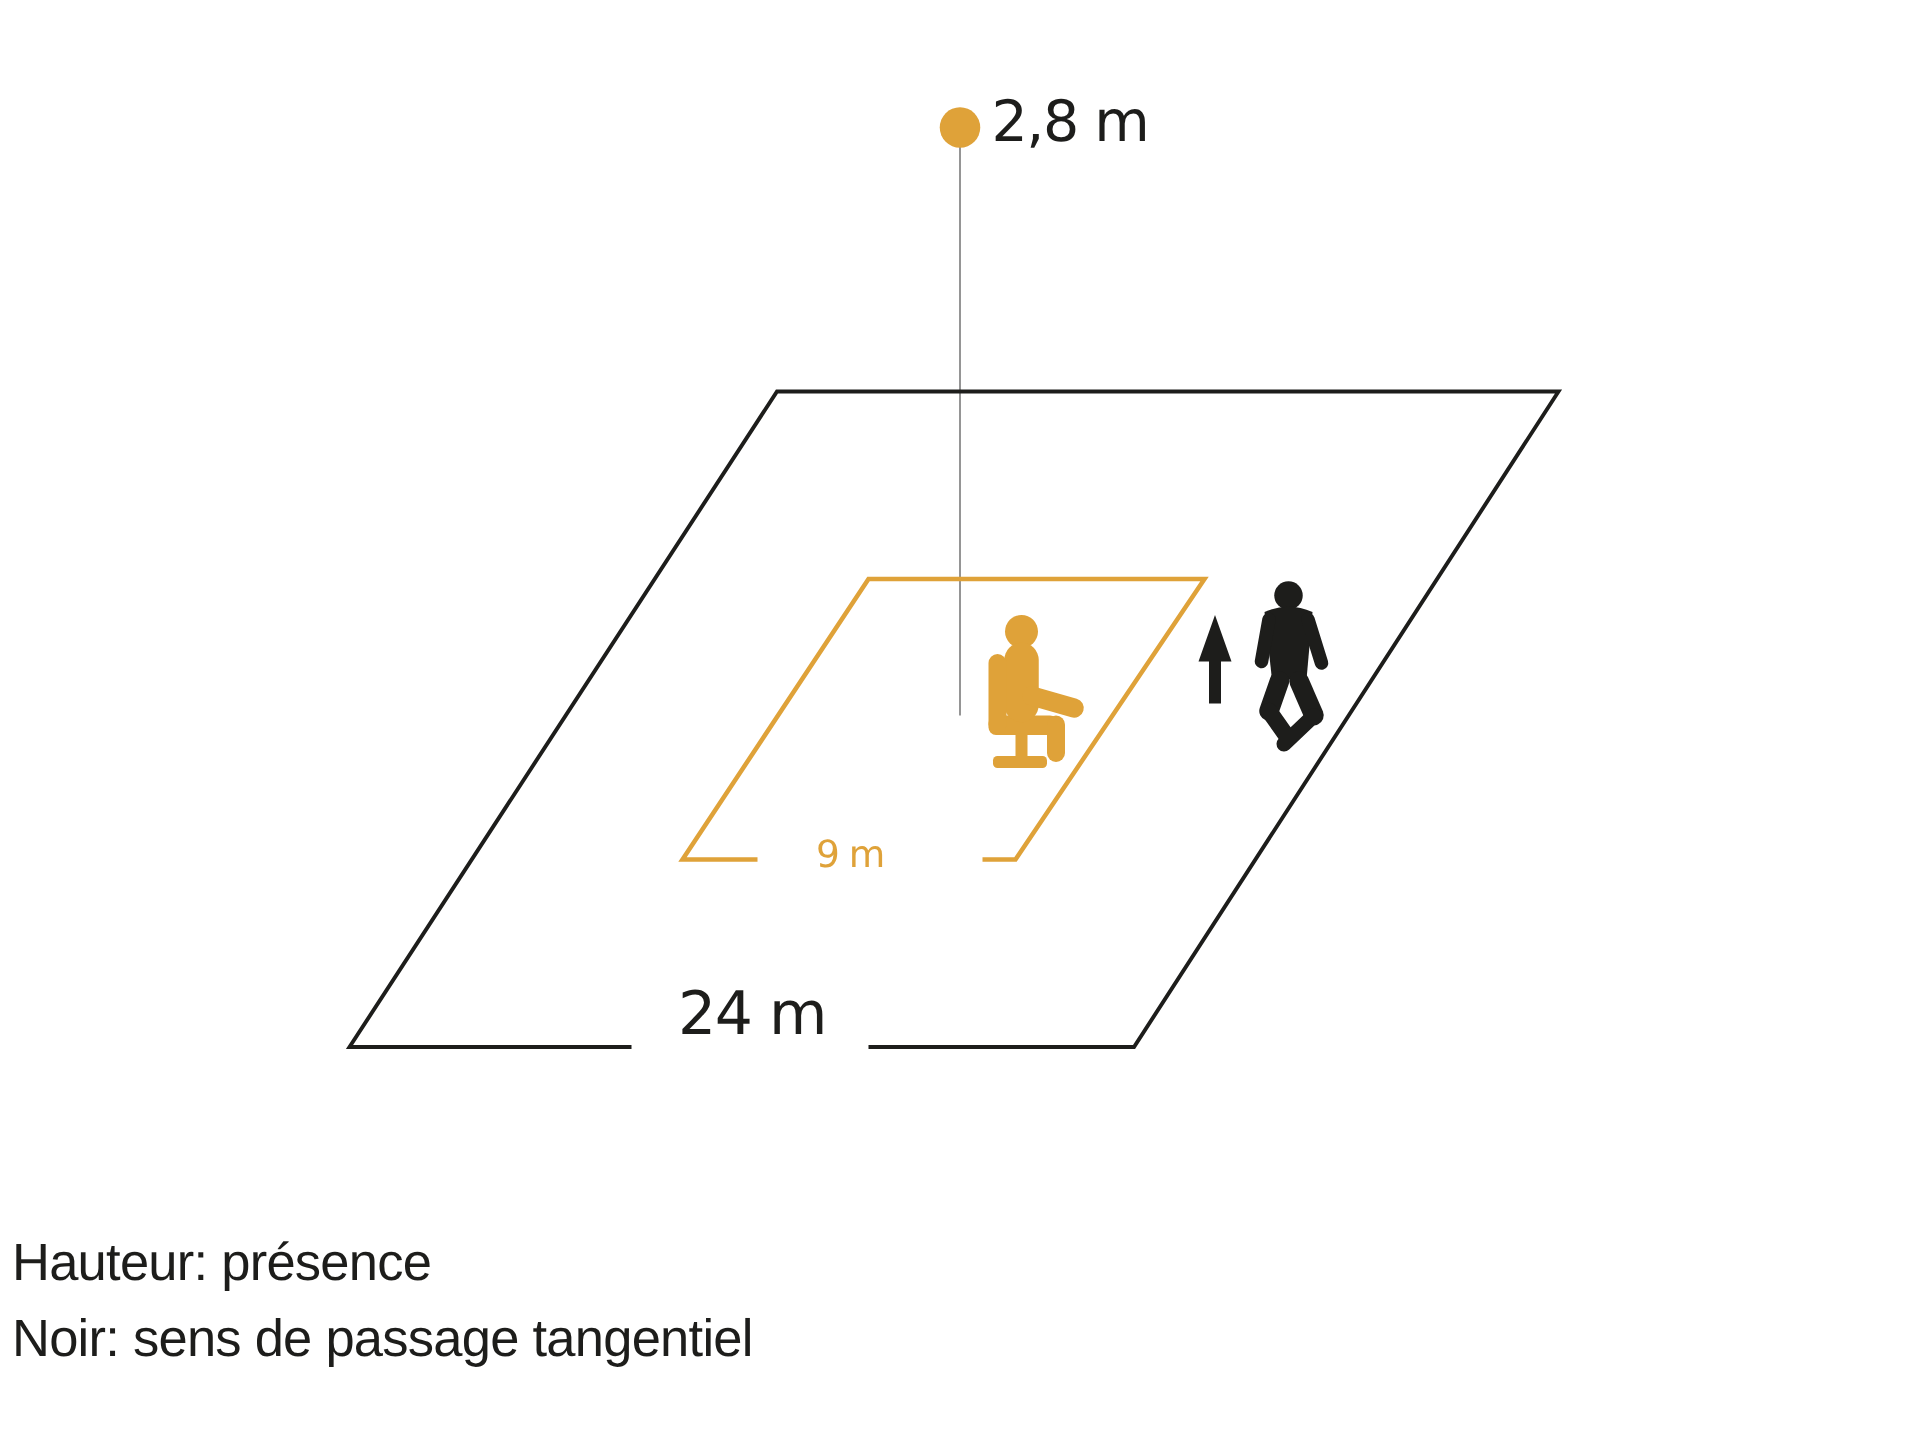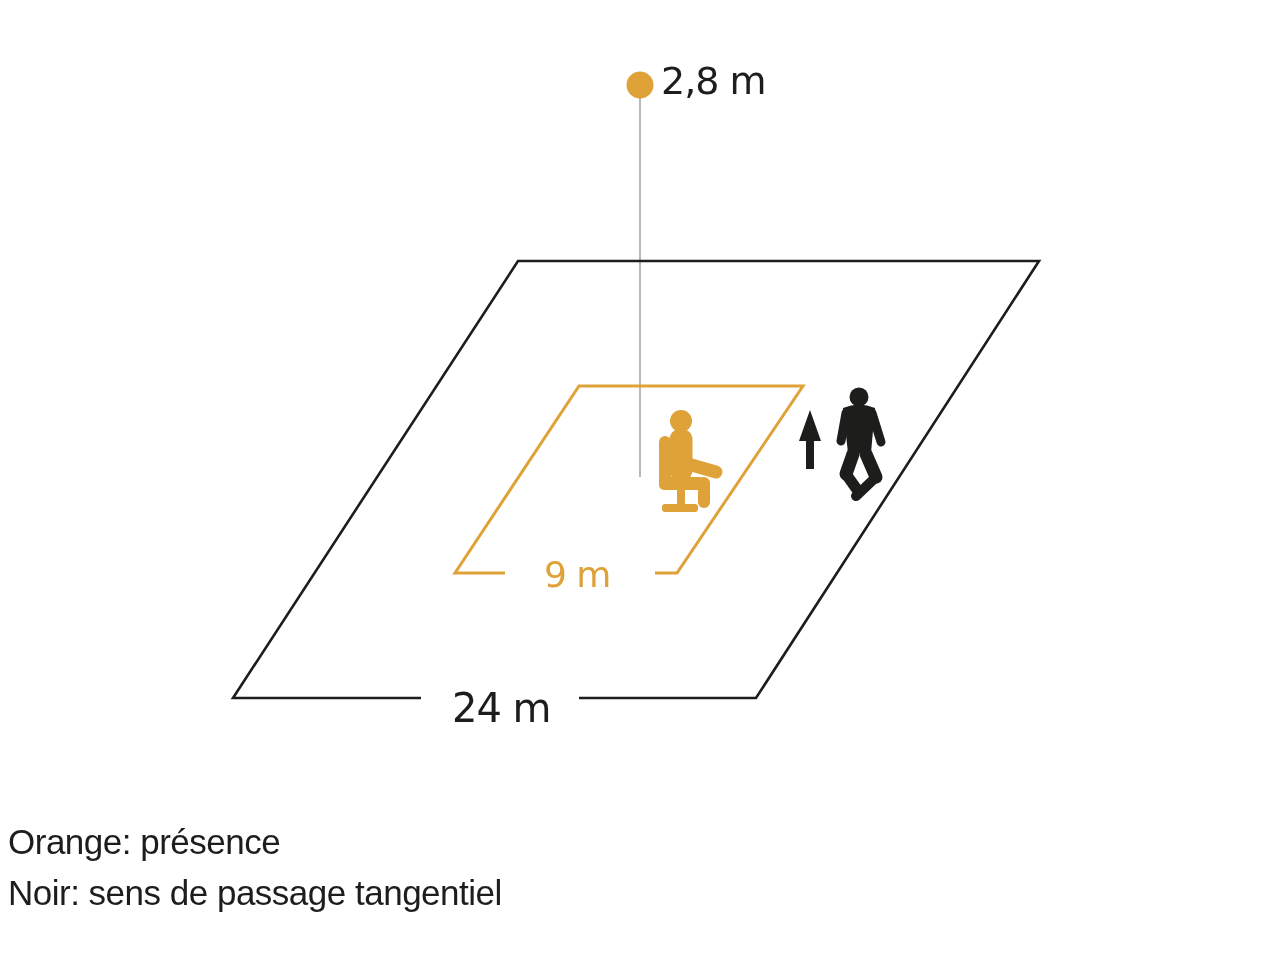--- a/index.html
+++ b/index.html
@@ -12,22 +12,22 @@
 
   .dim-label {
     position: absolute;
     font-family: "DejaVu Sans", sans-serif;
     color: #1d1d1b;
     line-height: 1;
     letter-spacing: -1px;
     white-space: nowrap;
   }
   .dim-label.sensor-height { left: 661px; top: 62px;  font-size: 38px; }
-  .dim-label.outer-width   { left: 452px; top: 688px; font-size: 40px; }
-  .dim-label.inner-width   { left: 544px; top: 557px; font-size: 36px; color: #dfa239; text-align: right; }
+  .dim-label.outer-width   { left: 452px; top: 656px; font-size: 40px; }
+  .dim-label.inner-width   { left: 544px; top: 557px; font-size: 25px; color: #dfa239; text-align: right; }
 
   .legend {
     position: absolute;
     left: 8px;
     top: 816px;
     font-family: "Liberation Sans", sans-serif;
     font-size: 35px;
     line-height: 51px;
     letter-spacing: -0.5px;
     color: #1d1d1b;
@@ -88,17 +88,17 @@
     </g>
   </svg>
 
   <div class="dim-label sensor-height">2,8 m</div>
 
   <div class="dim-label inner-width">9 m</div>
 
   <div class="dim-label outer-width">24 m</div>
 
   <div class="legend">
-    <div>Orange: présence</div>
+    <div>Hauteur: présence</div>
     <div>Noir: sens de passage tangentiel</div>
   </div>
 
 </div>
 
 </body></html>

